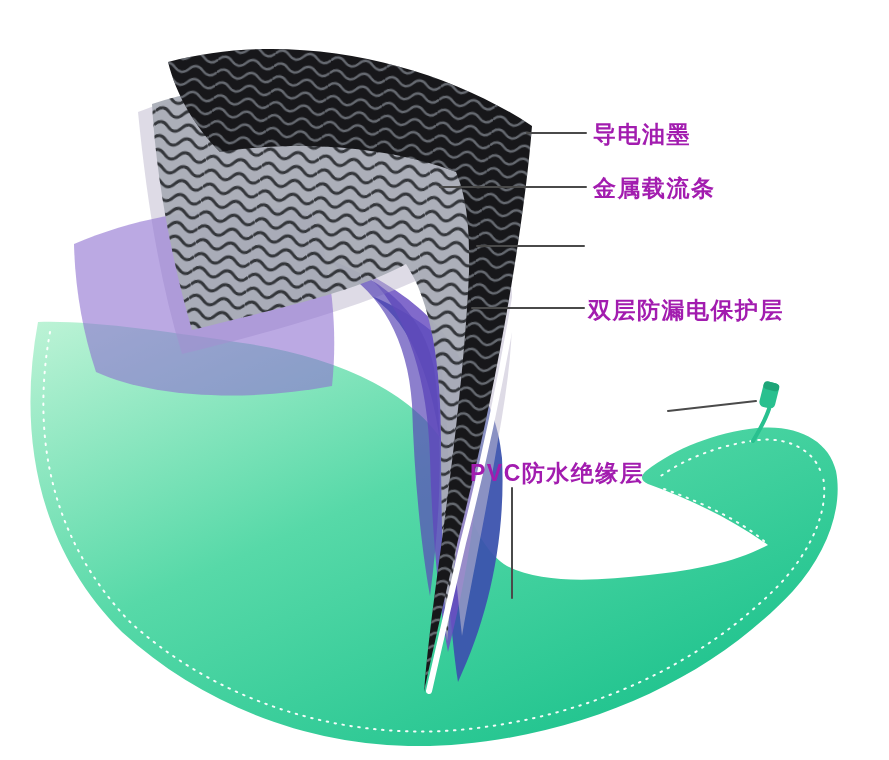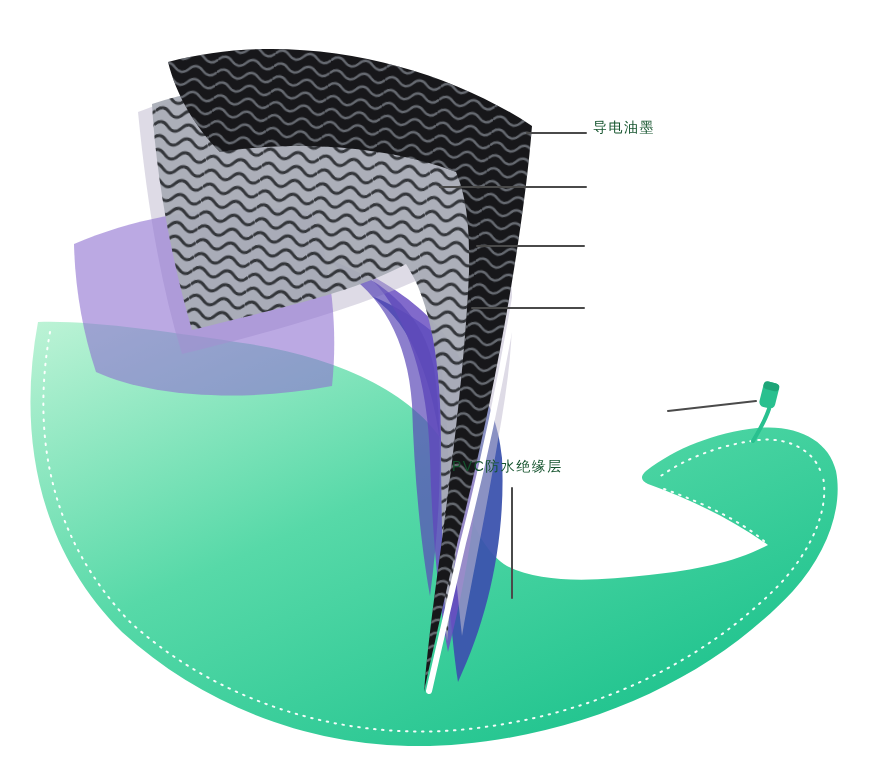--- a/index.html
+++ b/index.html
@@ -1,23 +1,23 @@
 <!DOCTYPE html>
 <html><head>
 <meta charset="utf-8">
 <style>
   html,body{margin:0;padding:0;background:#ffffff;}
   body{font-family:"Liberation Sans", sans-serif;}
   .stage{position:relative;width:889px;height:760px;background:#ffffff;overflow:hidden;}
   .stage svg{position:absolute;left:0;top:0;}
   .lbl{
     position:absolute;
-    font-weight:400;
-    font-size:14px;
-    color:#14532d;
+    font-weight:700;
+    font-size:23px;
+    color:#a21caf;
     letter-spacing:1.5px;
     white-space:nowrap;
   }
 </style>
 </head>
 <body>
 
 <div class="stage">
 
 <svg width="889" height="760" viewBox="0 0 889 760">
@@ -140,15 +140,17 @@
     <line x1="527" y1="133" x2="586" y2="133"></line>
     <line x1="440" y1="187" x2="586" y2="187"></line>
     <line x1="477" y1="246" x2="584" y2="246"></line>
     <line x1="472" y1="308" x2="584" y2="308"></line>
     <line x1="668" y1="411" x2="756" y2="401"></line>
     <line x1="512" y1="488" x2="512" y2="598"></line>
   </g>
 </svg>
 
 <div class="lbl" style="left:593px;top:119px;">导电油墨</div>
-<div class="lbl" style="left:452px;top:458px;">PVC防水绝缘层</div>
+<div class="lbl" style="left:593px;top:173px;">金属载流条</div>
+<div class="lbl" style="left:588px;top:295px;">双层防漏电保护层</div>
+<div class="lbl" style="left:470px;top:458px;">PVC防水绝缘层</div>
 
 </div>
 
 </body></html>

